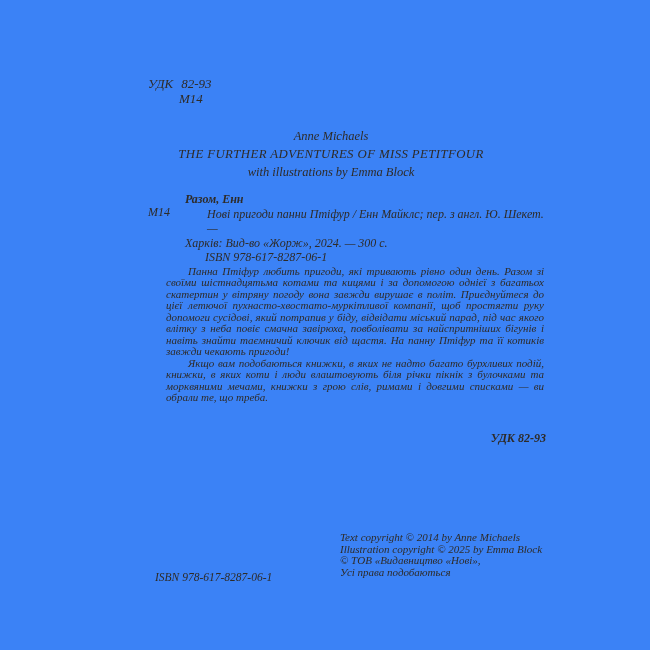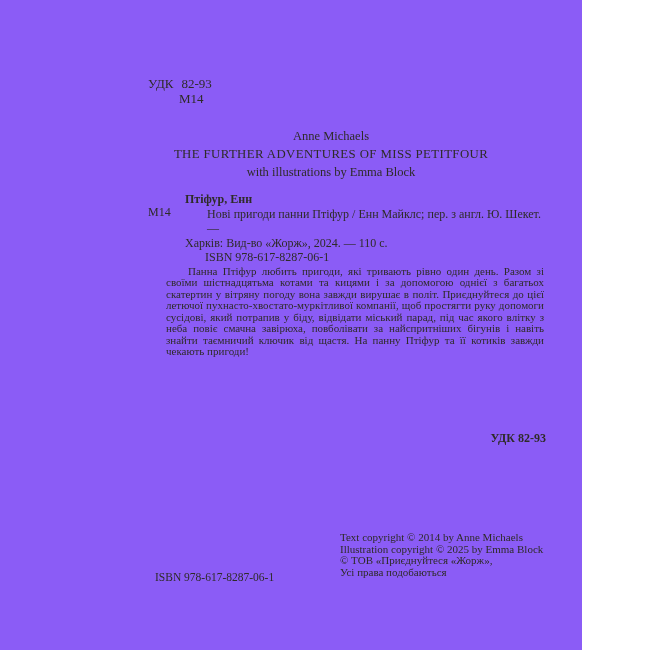--- a/index.html
+++ b/index.html
@@ -5,23 +5,24 @@
   html, body { margin: 0; padding: 0; }
   body {
     width: 650px; height: 650px;
     background: #ffffff;
     font-family: "Liberation Serif", serif;
     color: #2e2b28;
     -webkit-font-smoothing: antialiased;
   }
   .page {
     position: relative;
-    width: 582px; height: 650px;
-    background: #8b5cf6;
+    width: 650px; height: 650px;
+    background: #3b82f6;
     overflow: hidden;
+    font-style: italic;
   }
   
   .udc-header {
     position: absolute; left: 148px; top: 76px;
     font-size: 13px; line-height: 15px; white-space: nowrap;
   }
   .udc-header .udc-line1 span { margin-right: 8px; }
   .udc-header .udc-line2 { margin-left: 31px; }
 
   
@@ -82,34 +83,35 @@
 
   <div class="title-block">
     <div>Anne Michaels</div>
     <div class="orig-title">THE FURTHER ADVENTURES OF MISS PETITFOUR</div>
     <div>with illustrations by Emma Block</div>
   </div>
 
   <div class="margin-code">М14</div>
 
   <div class="catalog">
-    <div class="author-heading">Птіфур, Енн</div>
+    <div class="author-heading">Разом, Енн</div>
     <div class="desc-1">Нові пригоди панни Птіфур / Енн Майклс; пер. з англ. Ю. Шекет. —</div>
-    <div class="desc-2">Харків: Вид-во «Жорж», 2024. — 110 с.</div>
+    <div class="desc-2">Харків: Вид-во «Жорж», 2024. — 300 с.</div>
     <div class="isbn-line">ISBN 978-617-8287-06-1</div>
   </div>
 
   <div class="annotation">
     <p>Панна Птіфур любить пригоди, які тривають рівно один день. Разом зі своїми шістнадцятьма котами та кицями і за допомогою однієї з багатьох скатертин у вітряну погоду вона завжди вирушає в політ. Приєднуйтеся до цієї летючої пухнасто-хвостато-муркітливої компанії, щоб простягти руку допомоги сусідові, який потрапив у біду, відвідати міський парад, під час якого влітку з неба повіє смачна завірюха, повболівати за найспритніших бігунів і навіть знайти таємничий ключик від щастя. На панну Птіфур та її котиків завжди чекають пригоди!</p>
+    <p>Якщо вам подобаються книжки, в яких не надто багато бурхливих подій, книжки, в яких коти і люди влаштовують біля річки пікнік з булочками та морквяними мечами, книжки з грою слів, римами і довгими списками — ви обрали те, що треба.</p>
   </div>
 
   <div class="udk-footer">УДК 82-93</div>
 
   <div class="copyright">
     <div>Text copyright © 2014 by Anne Michaels</div>
     <div>Illustration copyright © 2025 by Emma Block</div>
-    <div>© ТОВ «Приєднуйтеся «Жорж»,</div>
+    <div>© ТОВ «Видавництво «Нові»,</div>
     <div>Усі права подобаються</div>
   </div>
 
   <div class="isbn-footer">ISBN 978-617-8287-06-1</div>
 
 </div>
 
 </body></html>

